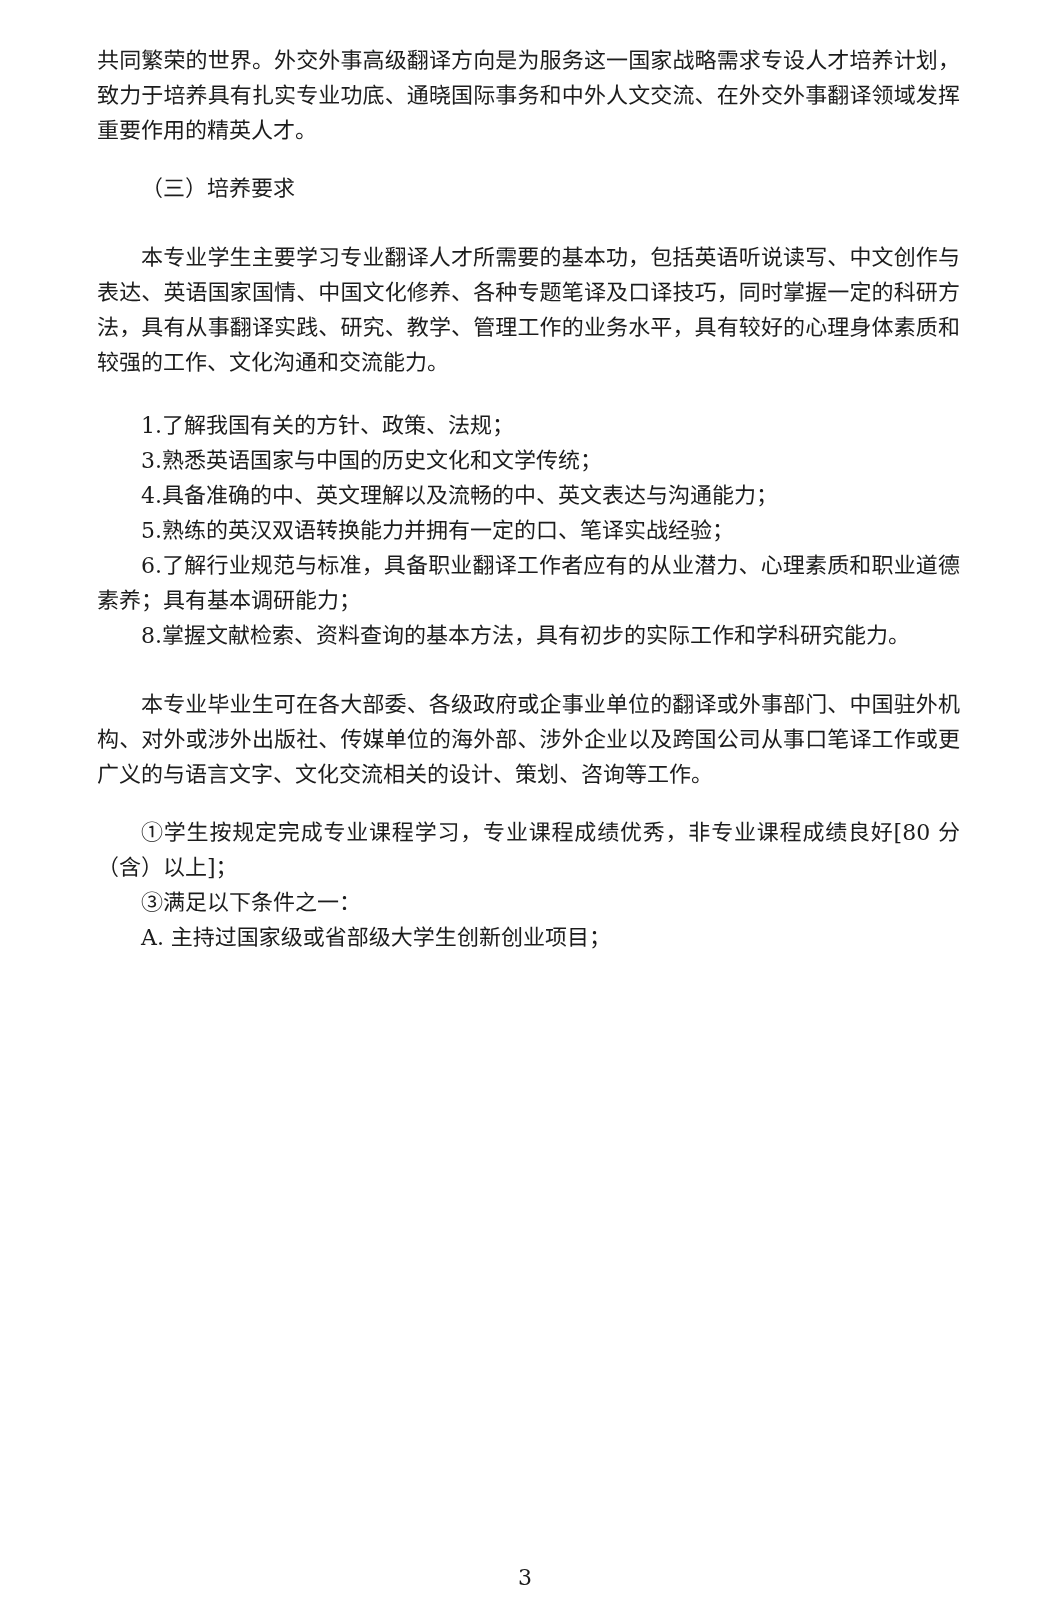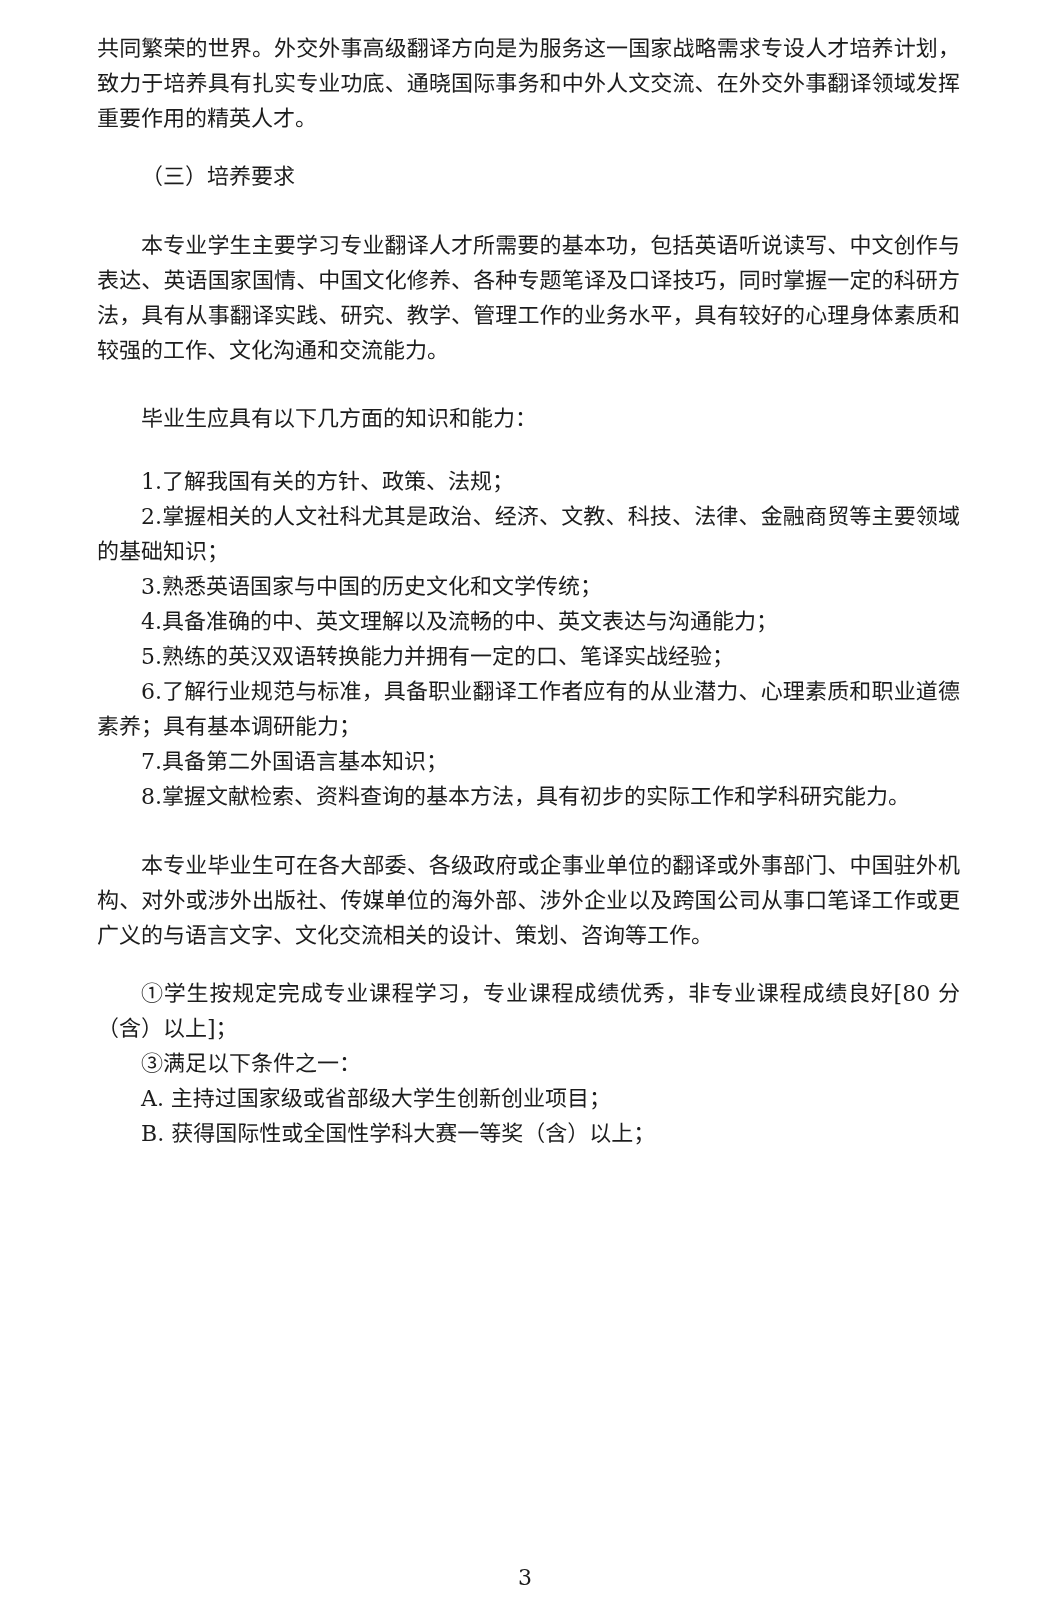--- a/index.html
+++ b/index.html
@@ -13,21 +13,21 @@
     height: 1600px;
     margin: 0 auto;
     background: #ffffff;
     color: #1c1c1c;
     font-family: "DejaVu Serif", "Liberation Serif", serif;
     font-size: 22px;
     line-height: 35px;
     overflow: hidden;
   }
   .content {
-    padding: 31px 90px 0 97px;
+    padding: 43px 90px 0 97px;
     text-align: justify;
   }
   .content p {
     margin: 0;
     padding: 0;
   }
   
   .para          { text-indent: 2em; }
   .no-indent     { text-indent: 0; }
   .heading       { text-indent: 2em; font-weight: normal; }
@@ -57,35 +57,31 @@
 <div class="page">
   <div class="content">
 
     <p class="para no-indent">共同繁荣的世界。外交外事高级翻译方向是为服务这一国家战略需求专设人才培养计划，致力于培养具有扎实专业功底、通晓国际事务和中外人文交流、在外交外事翻译领域发挥重要作用的精英人才。</p>
 
 
     <p class="heading gap-heading">（三）培养要求</p>
 
     <p class="para gap-after-heading">本专业学生主要学习专业翻译人才所需要的基本功，包括英语听说读写、中文创作与表达、英语国家国情、中国文化修养、各种专题笔译及口译技巧，同时掌握一定的科研方法，具有从事翻译实践、研究、教学、管理工作的业务水平，具有较好的心理身体素质和较强的工作、文化沟通和交流能力。</p>
 
-    <p class="para gap-std">毕业生应具有以下几方面的知识和能力：</p>
 
     <p class="list-item gap-list">1.了解我国有关的方针、政策、法规；</p>
-    <p class="list-item">2.掌握相关的人文社科尤其是政治、经济、文教、科技、法律、金融商贸等主要领域的基础知识；</p>
     <p class="list-item">3.熟悉英语国家与中国的历史文化和文学传统；</p>
     <p class="list-item">4.具备准确的中、英文理解以及流畅的中、英文表达与沟通能力；</p>
     <p class="list-item">5.熟练的英汉双语转换能力并拥有一定的口、笔译实战经验；</p>
     <p class="list-item">6.了解行业规范与标准，具备职业翻译工作者应有的从业潜力、心理素质和职业道德素养；具有基本调研能力；</p>
-    <p class="list-item">7.具备第二外国语言基本知识；</p>
     <p class="list-item">8.掌握文献检索、资料查询的基本方法，具有初步的实际工作和学科研究能力。</p>
 
     <p class="para gap-para">本专业毕业生可在各大部委、各级政府或企事业单位的翻译或外事部门、中国驻外机构、对外或涉外出版社、传媒单位的海外部、涉外企业以及跨国公司从事口笔译工作或更广义的与语言文字、文化交流相关的设计、策划、咨询等工作。</p>
 
 
     <p class="list-item gap-circ">①学生按规定完成专业课程学习，专业课程成绩优秀，非专业课程成绩良好[80 分（含）以上]；</p>
     <p class="list-item">③满足以下条件之一：</p>
     <p class="list-item">A. 主持过国家级或省部级大学生创新创业项目；</p>
-    <p class="list-item">B. 获得国际性或全国性学科大赛一等奖（含）以上；</p>
 
   </div>
 
   <div class="page-footer">3</div>
 </div>
 
 </body></html>

